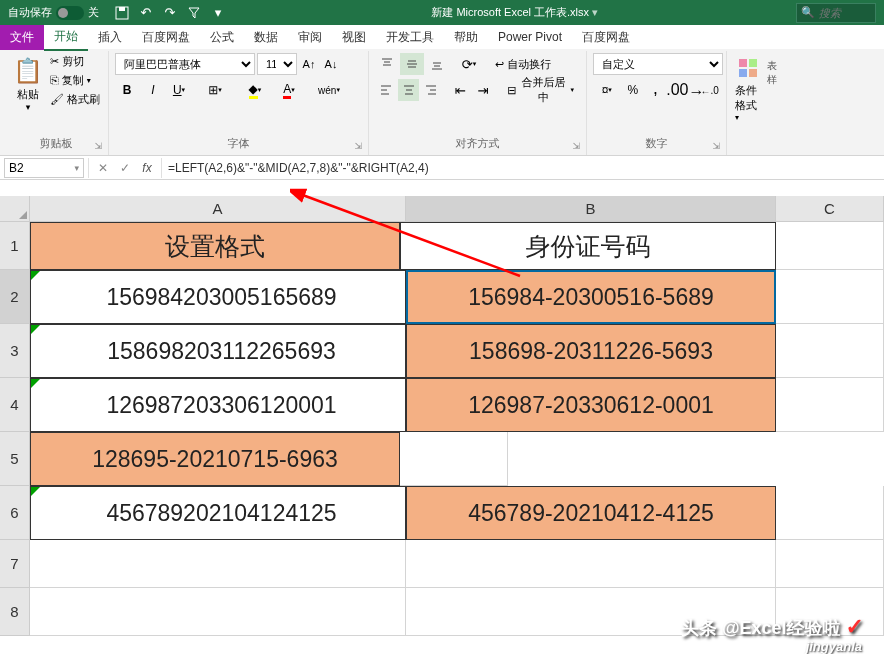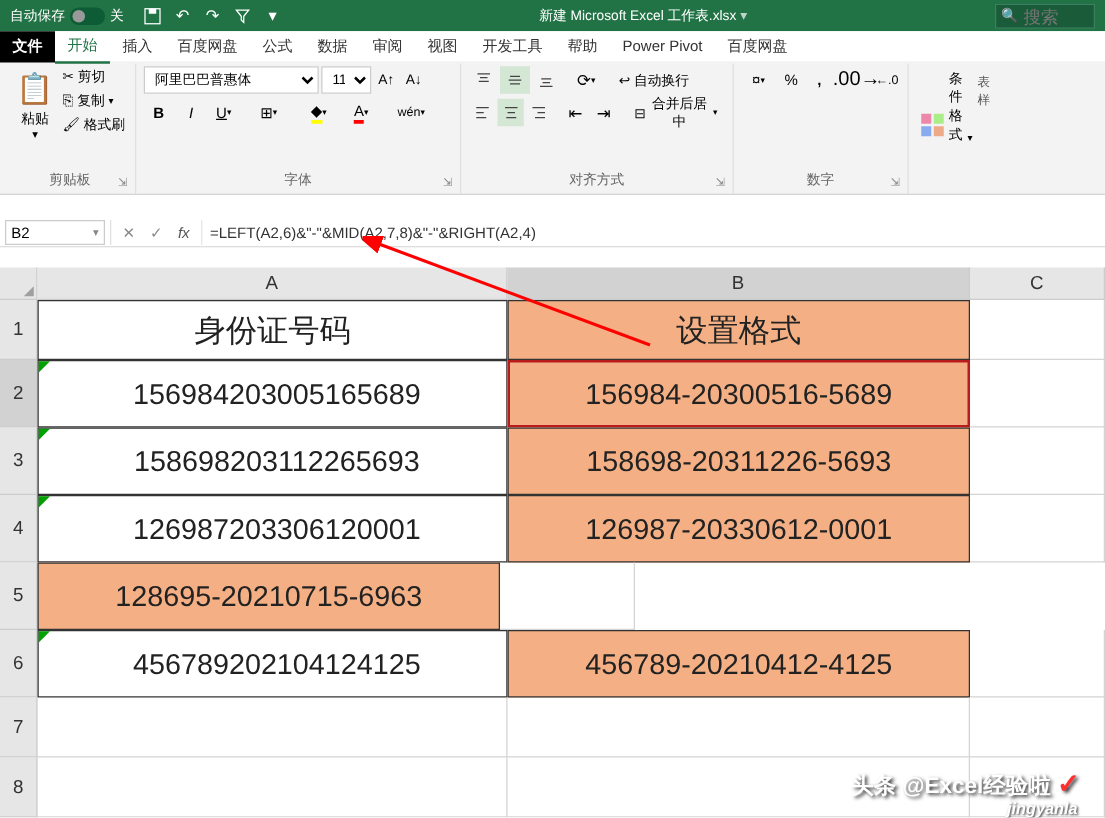--- a/index.html
+++ b/index.html
@@ -7,26 +7,26 @@
     
     
     .title-bar { height: 25px; background: #217346; display: flex; align-items: center; color: #fff; font-size: 11px; }
     .autosave { display: flex; align-items: center; padding: 0 8px; gap: 4px; }
     .toggle { width: 28px; height: 14px; background: #0d5c35; border-radius: 7px; position: relative; }
     .toggle::after { content: ""; position: absolute; width: 10px; height: 10px; background: #999; border-radius: 50%; top: 2px; left: 2px; }
     .qat { display: flex; gap: 2px; padding: 0 4px; }
     .qat-btn { width: 22px; height: 22px; display: flex; align-items: center; justify-content: center; color: #fff; font-size: 13px; cursor: pointer; }
     .title-text { flex: 1; text-align: center; font-size: 11px; }
     .search-box { width: 80px; height: 20px; background: #1a5c3a; border: 1px solid #3a8060; display: flex; align-items: center; padding: 0 4px; gap: 4px; margin-right: 8px; }
-    .search-box input { background: transparent; border: none; color: #ccc; font-size: 14px; width: 50px; outline: none; }
+    .search-box input { background: transparent; border: none; color: #ccc; font-size: 11px; width: 50px; outline: none; font-style: italic; }
     
     
     .tabs { height: 24px; background: #fff; display: flex; align-items: center; border-bottom: 0; }
     .tab { padding: 4px 10px; font-size: 12px; color: #333; cursor: pointer; }
-    .tab.file { background: #000000; color: #fff; font-weight: bold; }
+    .tab.file { background: #a21caf; color: #fff; }
     .tab.active { color: #217346; border-bottom: 2px solid #217346; font-weight: 500; }
     
     
     .ribbon { height: 107px; background: #f3f3f3; border-bottom: 1px solid #d4d4d4; display: flex; padding: 2px 4px 0; }
     .ribbon-group { border-right: 1px solid #e0e0e0; padding: 2px 6px; display: flex; flex-direction: column; justify-content: space-between; }
     .group-content { display: flex; gap: 2px; }
     .group-label { text-align: center; font-size: 11px; color: #666; padding: 2px 0; position: relative; }
     .group-arrow { position: absolute; right: 0; bottom: 2px; font-size: 9px; color: #888; cursor: pointer; }
     
     .clipboard-main { display: flex; flex-direction: column; align-items: center; padding: 2px; }
@@ -46,25 +46,25 @@
     .align-group { width: 218px; }
     .align-row { display: flex; gap: 1px; margin-bottom: 4px; }
     .align-btn { width: 24px; height: 22px; border: none; background: transparent; cursor: pointer; display: flex; align-items: center; justify-content: center; }
     .align-wide { width: auto; padding: 0 6px; font-size: 11px; gap: 3px; }
     
     .number-group { width: 140px; }
     .num-select { width: 130px; height: 22px; border: 1px solid #ccc; background: #fff; font-size: 11px; padding: 0 4px; margin-bottom: 4px; }
     .num-row { display: flex; gap: 2px; }
     
     .styles-group { width: 50px; }
-    .style-btn { display: flex; flex-direction: row; align-items: flex-end; font-size: 11px; padding: 2px; cursor: pointer; }
+    .style-btn { display: flex; flex-direction: column; align-items: flex-start; font-size: 11px; padding: 2px; cursor: pointer; }
     .style-icon { width: 28px; height: 28px; display: flex; align-items: center; justify-content: center; font-size: 18px; }
     
     
-    .formula-bar { height: 24px; display: flex; align-items: center; border-bottom: 1px solid #d4d4d4; background: #fff; margin-top: 18px; }
+    .formula-bar { height: 24px; display: flex; align-items: center; border-bottom: 1px solid #d4d4d4; background: #fff; }
     .name-box { width: 80px; height: 20px; border: 1px solid #ccc; margin: 0 4px; padding: 0 4px; font-size: 12px; display: flex; align-items: center; justify-content: space-between; }
     .name-box .dd { font-size: 9px; color: #888; }
     .fb-btns { display: flex; gap: 2px; padding: 0 4px; border-left: 1px solid #e0e0e0; border-right: 1px solid #e0e0e0; }
     .fb-btn { width: 20px; height: 20px; display: flex; align-items: center; justify-content: center; font-size: 12px; color: #888; cursor: pointer; }
     .fx { font-style: italic; color: #555; }
     .formula-input { flex: 1; height: 20px; border: none; padding: 0 6px; font-size: 12px; color: #333; outline: none; }
     
     
     .spacer { height: 16px; background: #fff; }
     
@@ -81,21 +81,21 @@
     
     .grid-rows { display: flex; flex-direction: column; }
     .row { display: flex; }
     .row-h { width: 30px; background: #e6e6e6; border-right: 1px solid #ccc; border-bottom: 1px solid #ccc; display: flex; align-items: center; justify-content: center; font-size: 15px; color: #333; position: relative; }
     .row-h.active { background: #d2d2d2; }
     .cell { border-right: 1px solid #d4d4d4; border-bottom: 1px solid #d4d4d4; display: flex; align-items: center; justify-content: center; font-size: 23px; color: #222; padding: 0 4px; position: relative; }
     .cell.header-a { border: 1px solid #333; font-size: 25px; }
     .cell.header-b { border: 1px solid #333; background: #f4b084; font-size: 25px; }
     .cell.data-a { border: 1px solid #333; padding-left: 11px; }
     .cell.data-b { border: 1px solid #333; background: #f4b084; }
-    .cell.selected { border: 2px solid #b91c1c; }
+    .cell.selected { border: 2px solid #0369a1; }
     .r-hdr { height: 48px; }
     .r-data { height: 54px; }
     .r-empty { height: 48px; }
     
     .green-tri { position: absolute; top: 0; left: 0; width: 0; height: 0; border-top: 9px solid #00a000; border-right: 9px solid transparent; }
     
     
     .arrow-svg { position: absolute; top: 186px; left: 290px; pointer-events: none; z-index: 10; }
     
     
@@ -288,20 +288,21 @@
             <span>合并后居中</span>
             <span style="font-size:7px">▾</span>
           </button>
       </div>
     </div>
     <div class="group-label"><span>对齐方式</span><span class="group-arrow">⇲</span></div>
   </div>
 
   <div class="ribbon-group number-group">
     <div>
+      <select class="num-select"><option>自定义</option></select>
       <div class="num-row">
         <button class="fmt-btn dd">
             <span>¤</span>
             <span style="font-size:7px">▾</span>
           </button>
         <button class="fmt-btn">%</button>
         <button class="fmt-btn">
             <b>,</b>
           </button>
         <span style="width:4px"></span>
@@ -350,22 +351,22 @@
   <div class="col-headers">
     <div class="corner"></div>
     <div class="col-h col-a">A</div>
     <div class="col-h col-b active">B</div>
     <div class="col-h col-c">C</div>
   </div>
   <div class="grid-rows">
 
     <div class="row r-hdr">
       <div class="row-h" style="height:48px">1</div>
+      <div class="cell col-b header-b">设置格式</div>
       <div class="cell col-a header-a">身份证号码</div>
-      <div class="cell col-b header-b">设置格式</div>
       <div class="cell col-c"></div>
     </div>
 
     <div class="row r-data">
       <div class="row-h active" style="height:54px">2</div>
       <div class="cell col-a data-a">
           <div class="green-tri"></div>
           <span>156984203005165689</span>
         </div>
       <div class="cell col-b data-b selected">

